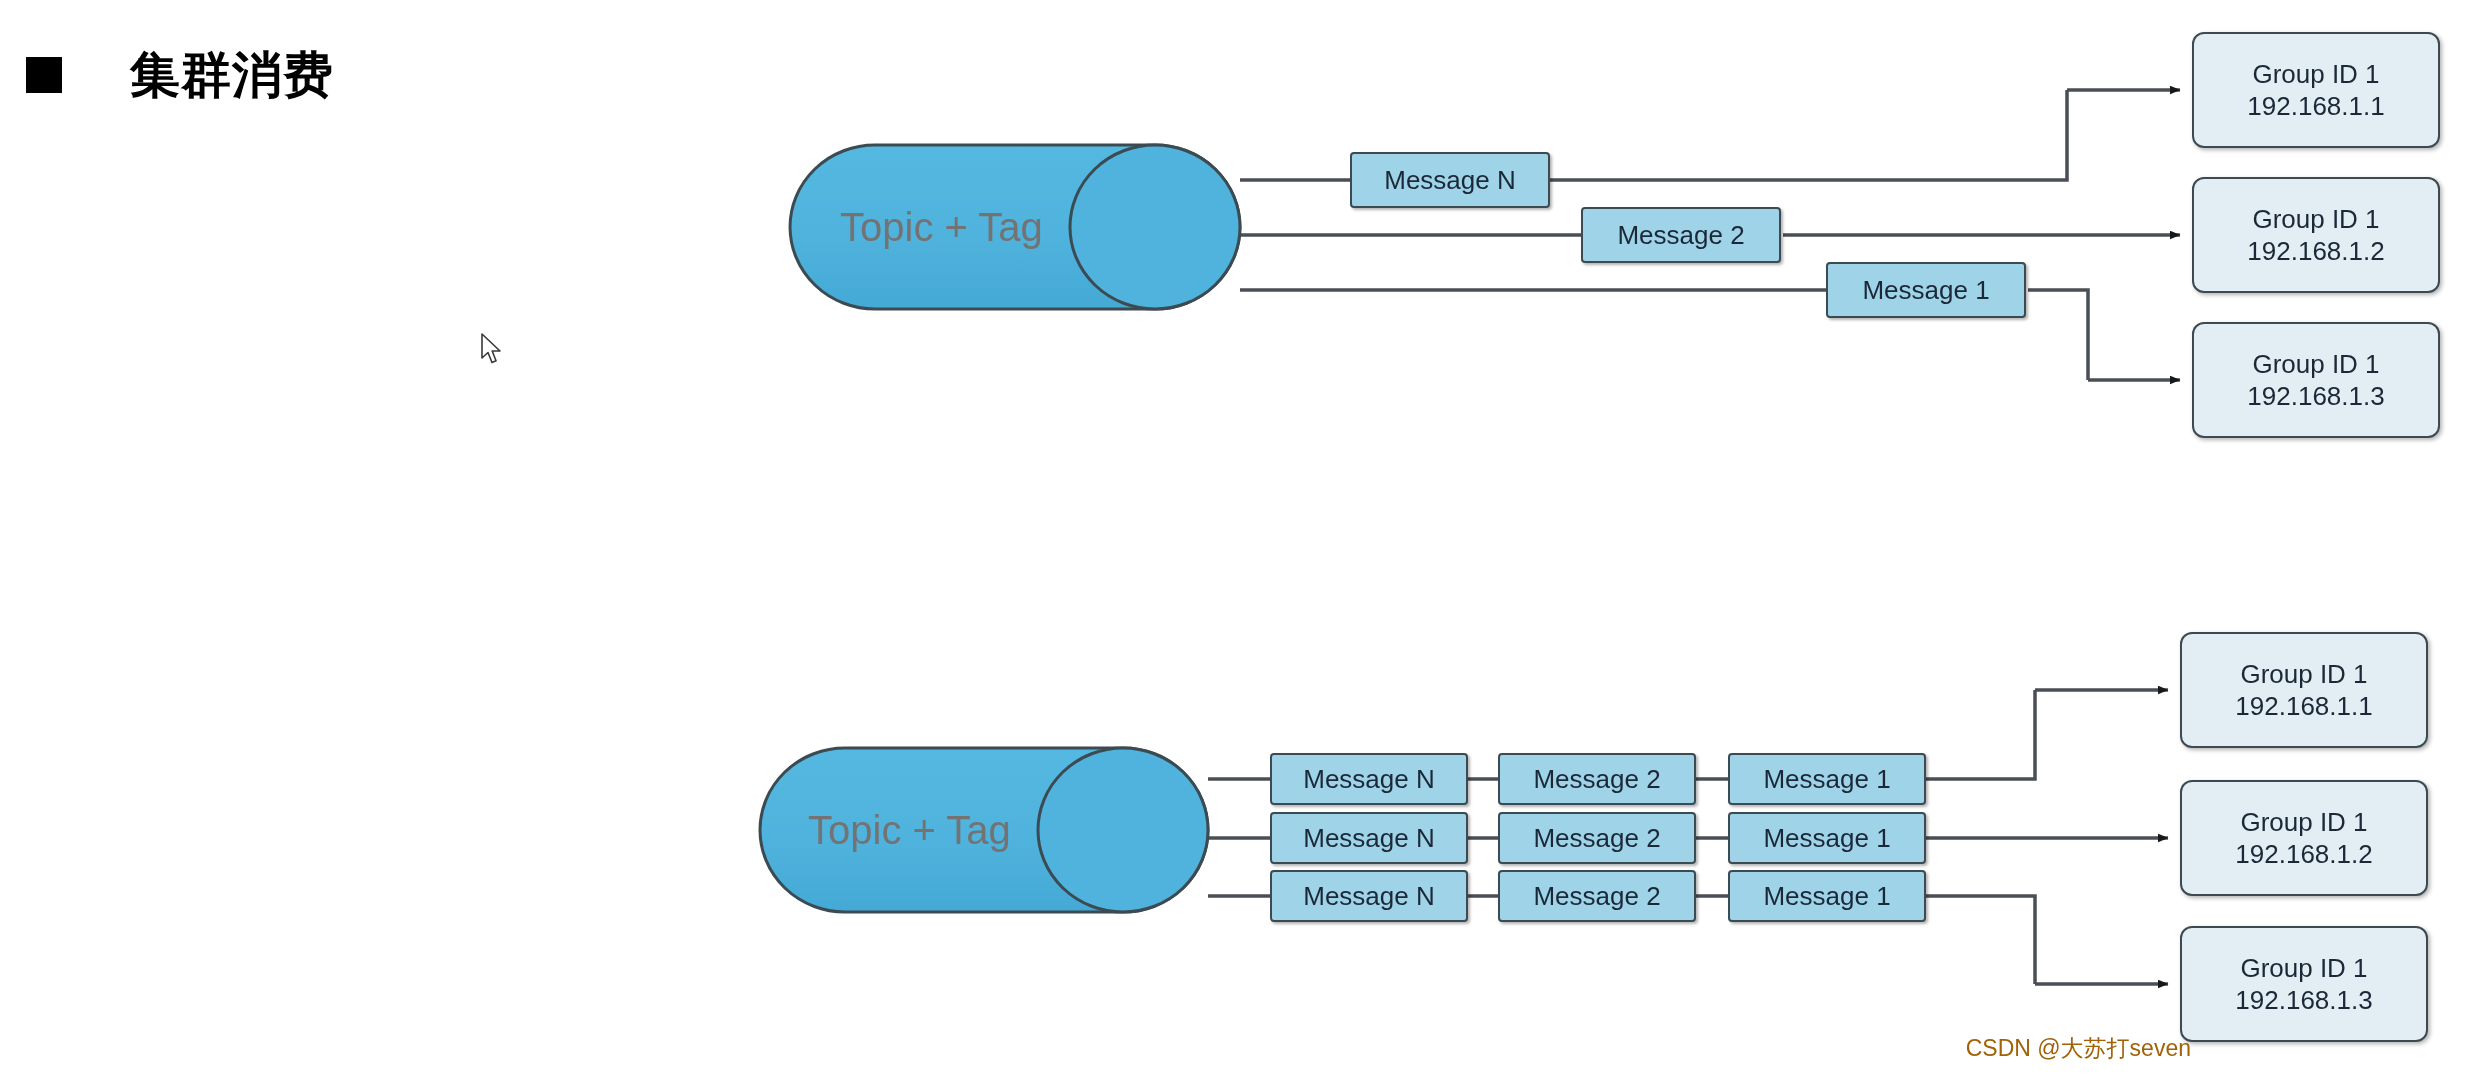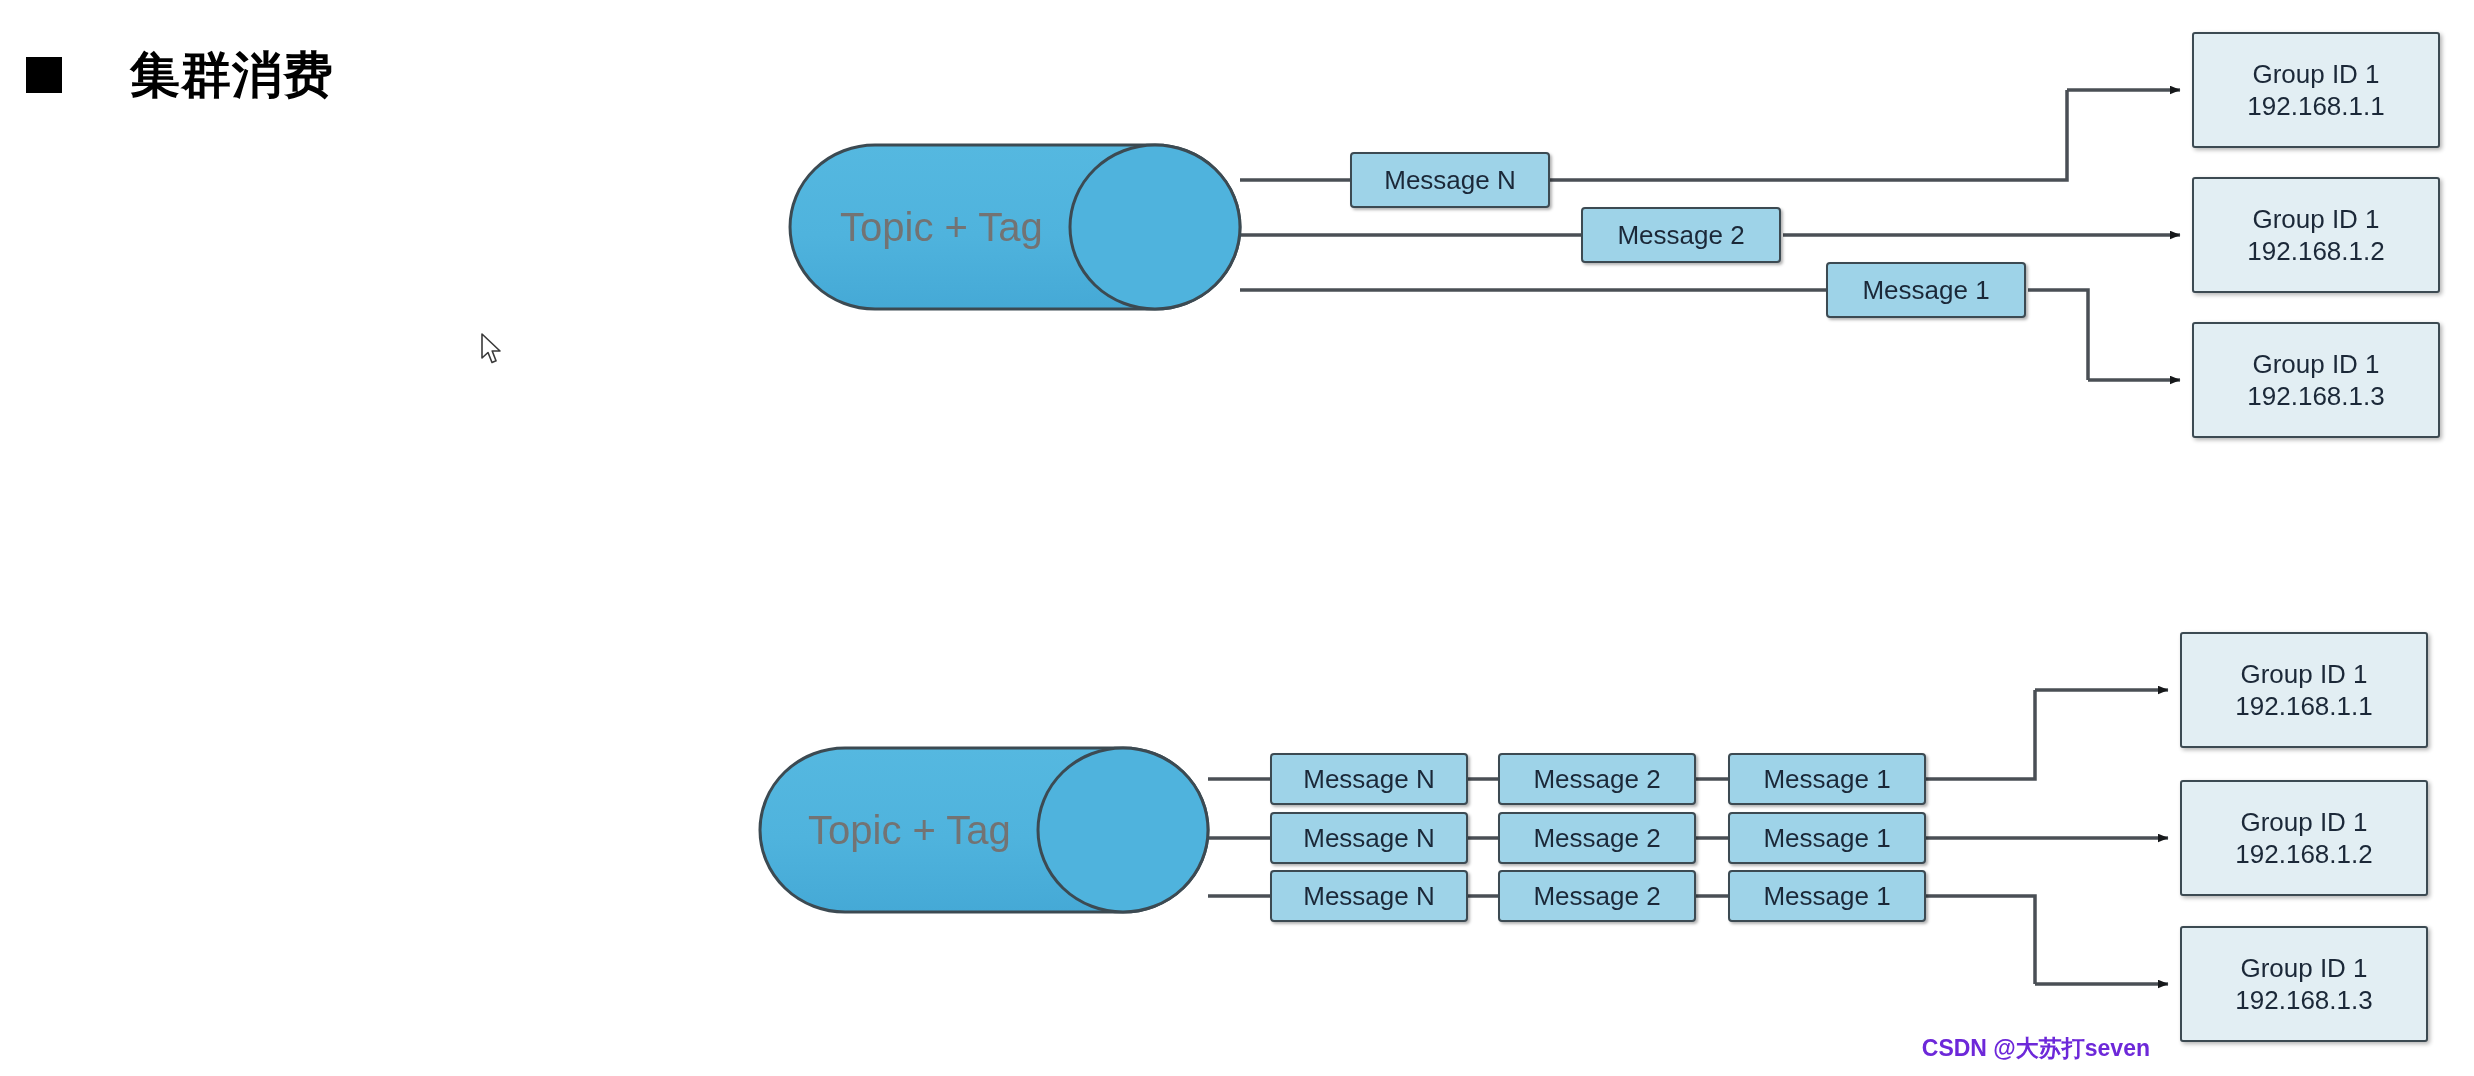--- a/index.html
+++ b/index.html
@@ -13,20 +13,21 @@
     position: relative;
     overflow: hidden;
     font-family: "Liberation Sans", sans-serif;
     background: #ffffff;
   }
   .canvas {
     position: absolute;
     inset: 0;
     width: 2168px;
     height: 1076px;
+    padding-left: 41px;
   }
   
   .heading {
     position: absolute;
     display: flex;
     align-items: center;
   }
   .bullet {
     width: 36px;
     height: 36px;
@@ -72,44 +73,43 @@
     background: #9ED3E8;
     border: 2px solid #3c4a52;
     border-radius: 4px;
     font-size: 26px;
     box-shadow: 2px 2px 3px rgba(0,0,0,0.30);
     white-space: nowrap;
   }
   .group-box {
     background: #E2EEF3;
     border: 2px solid #3c4a52;
-    border-radius: 3px;
+    border-radius: 12px;
     font-size: 26px;
     box-shadow: 2px 2px 4px rgba(0,0,0,0.30);
   }
   .group-box .ln { display: block; }
 
   
   .cyl-label {
     position: absolute;
     font-size: 40px;
     color: #737373;
     white-space: nowrap;
     pointer-events: none;
   }
 
   
   .watermark {
     position: absolute;
     right: 18px;
     bottom: 12px;
     font-size: 23px;
-    color: #6d28d9;
-    white-space: nowrap;
-    font-weight: bold;
+    color: #a16207;
+    white-space: nowrap;
   }
 
   
   .cursor {
     position: absolute;
     left: 480px;
     top: 333px;
     width: 26px;
     height: 34px;
   }

